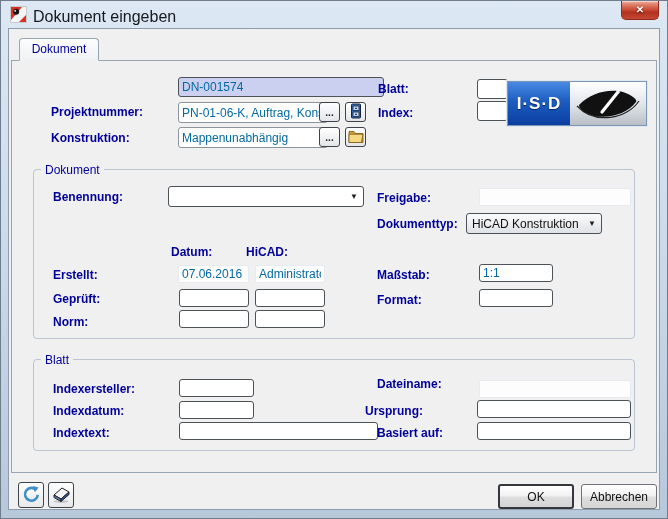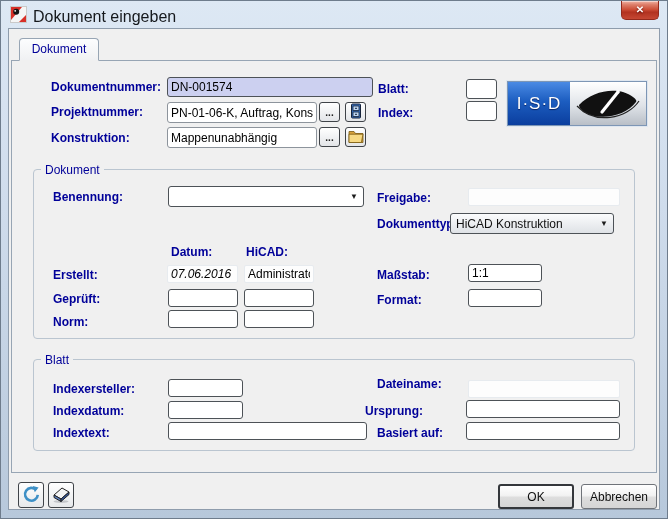--- a/index.html
+++ b/index.html
@@ -34,22 +34,22 @@
     border-radius:4px 4px 0 0;
     color:#000099; font-size:12px; text-align:center; line-height:21px;
   }
   .tabpanel{ position:absolute; left:10px; top:59px; width:646px; height:413px; border:1px solid #97a5b4; background:#f0f0f0; z-index:1; }
 
   
   .lbl{ position:absolute; color:#000099; font-weight:bold; font-size:12px; white-space:nowrap; z-index:4; }
   .collbl{ position:absolute; color:#000099; font-weight:bold; font-size:12px; z-index:4; }
   .fld{
     position:absolute; z-index:4; border:1px solid #4d5257; border-radius:3px;
-    background:#fff; font:12px "Liberation Sans",sans-serif; padding:8px 3px; color:#000000;
-    overflow:hidden; white-space:nowrap;
+    background:#fff; font:12px "Liberation Sans",sans-serif; padding:8px 3px; color:#0369a1;
+    overflow:hidden; white-space:nowrap;margin-left:11px;
   }
   input.fld{ outline:none; }
   .fld.ro{ border:1px solid #e7ebef; border-radius:2px; background:#fdfdfd; }
   .fld.hl{ background:#ccd0f0; }
   .combo{
     position:absolute; z-index:4; border:1px solid #4d5257; border-radius:3px; background:#fff;
     font-size:12px; color:#111; display:flex; align-items:center; padding:0 5px; cursor:default;
   }
   .combo.grad{ background:linear-gradient(#fbfcfd,#dfe2e6); }
   .combo .arrow{ margin-left:auto; font-size:8px; color:#1c1c1c; line-height:1; }
@@ -75,21 +75,21 @@
     display:flex; align-items:center; justify-content:center; cursor:default;
   }
 
   
   .logo{
     position:absolute; left:506px; top:80px; width:140px; height:45px; z-index:4;
     border:1px solid #7d96b5; display:flex; box-shadow:0 0 0 1px #dfe7f0;
   }
   .logo-left{
     width:62px; background:linear-gradient(180deg,#4a8ae4 0%,#1c5dc0 45%,#0b3e9e 100%);
-    color:#fff; font-weight:normal; font-size:17px; letter-spacing:1px;
+    color:#fff; font-weight:bold; font-size:17px; letter-spacing:1px;
     display:flex; align-items:center; justify-content:center;
     text-shadow:0 1px 1px rgba(0,0,40,.6);
   }
   .logo-right{
     flex:1; background:linear-gradient(180deg,#ffffff 0%,#dfe3e8 55%,#b9bfc7 100%);
     display:flex; align-items:center; justify-content:center;
   }
 </style>
 </head>
 <body>
@@ -107,21 +107,20 @@
       </svg>
     </span>
     <span class="title-text">Dokument eingeben</span>
     <span class="close-btn">✕</span>
   </div>
 
   <div class="content"></div>
   <div class="tab">Dokument</div>
   <div class="tabpanel"></div>
 
-  <span class="lbl" style="left:50px;top:79px">Dokumentnummer:</span>
   <input class="fld hl" style="left: 166px; top: 76px; width: 206px; height: 20px;" value="DN-001574">
 
   <span class="lbl" style="left:50px;top:104px">Projektnummer:</span>
   <input class="fld" style="left: 166px; top: 101px; width: 150px; height: 21px; border-color: rgb(141, 148, 156);" value="PN-01-06-K, Auftrag, Konstru">
   <button class="mini-btn" style="left:318px;top:101px;width:21px;height:20px">...</button>
   <button class="mini-btn" style="left:344px;top:101px;width:21px;height:20px">
     <span>
       <svg width="14" height="16" viewBox="0 0 14 16">
         <rect x="2.5" y="1" width="9" height="14" rx="1" fill="#3a74c4" stroke="#16233a" stroke-width="1"></rect>
         <rect x="4" y="3" width="6" height="4.5" fill="#bdd5f2" stroke="#16233a" stroke-width="0.8"></rect>
@@ -167,30 +166,30 @@
   <span class="lbl" style="left:52px;top:189px">Benennung:</span>
   <div class="combo" style="left:167px;top:185px;width:196px;height:21px">
     <span></span>
     <span class="arrow">▼</span>
   </div>
 
   <span class="lbl" style="left:376px;top:190px">Freigabe:</span>
   <input class="fld ro" style="left: 467px; top: 187px; width: 152px; height: 18px;" readonly="" value="">
 
   <span class="lbl" style="left:376px;top:216px">Dokumenttyp:</span>
-  <div class="combo grad" style="left:449px;top:212px;width:164px;height:21px">
+  <div class="combo grad" style="left:465px;top:212px;width:136px;height:21px">
     <span>HiCAD Konstruktion</span>
     <span class="arrow">▼</span>
   </div>
 
   <span class="collbl" style="left:170px;top:244px">Datum:</span>
   <span class="collbl" style="left:245px;top:244px">HiCAD:</span>
 
   <span class="lbl" style="left:52px;top:267px">Erstellt:</span>
-  <input class="fld ro" style="left: 166px; top: 264px; width: 71px; height: 18px; font-style: italic;" readonly="" value="07.06.2016">
+  <input class="fld ro" style="left: 166px; top: 264px; width: 71px; height: 18px;" readonly="" value="07.06.2016">
   <input class="fld ro" style="left: 243px; top: 264px; width: 70px; height: 18px;" readonly="" value="Administrator">
 
   <span class="lbl" style="left:52px;top:291px">Geprüft:</span>
   <input class="fld" style="left: 167px; top: 288px; width: 70px; height: 16px;" value="">
   <input class="fld" style="left: 243px; top: 288px; width: 70px; height: 16px;" value="">
 
   <span class="lbl" style="left:52px;top:314px">Norm:</span>
   <input class="fld" style="left: 167px; top: 309px; width: 70px; height: 16px;" value="">
   <input class="fld" style="left: 243px; top: 309px; width: 70px; height: 16px;" value="">
 

